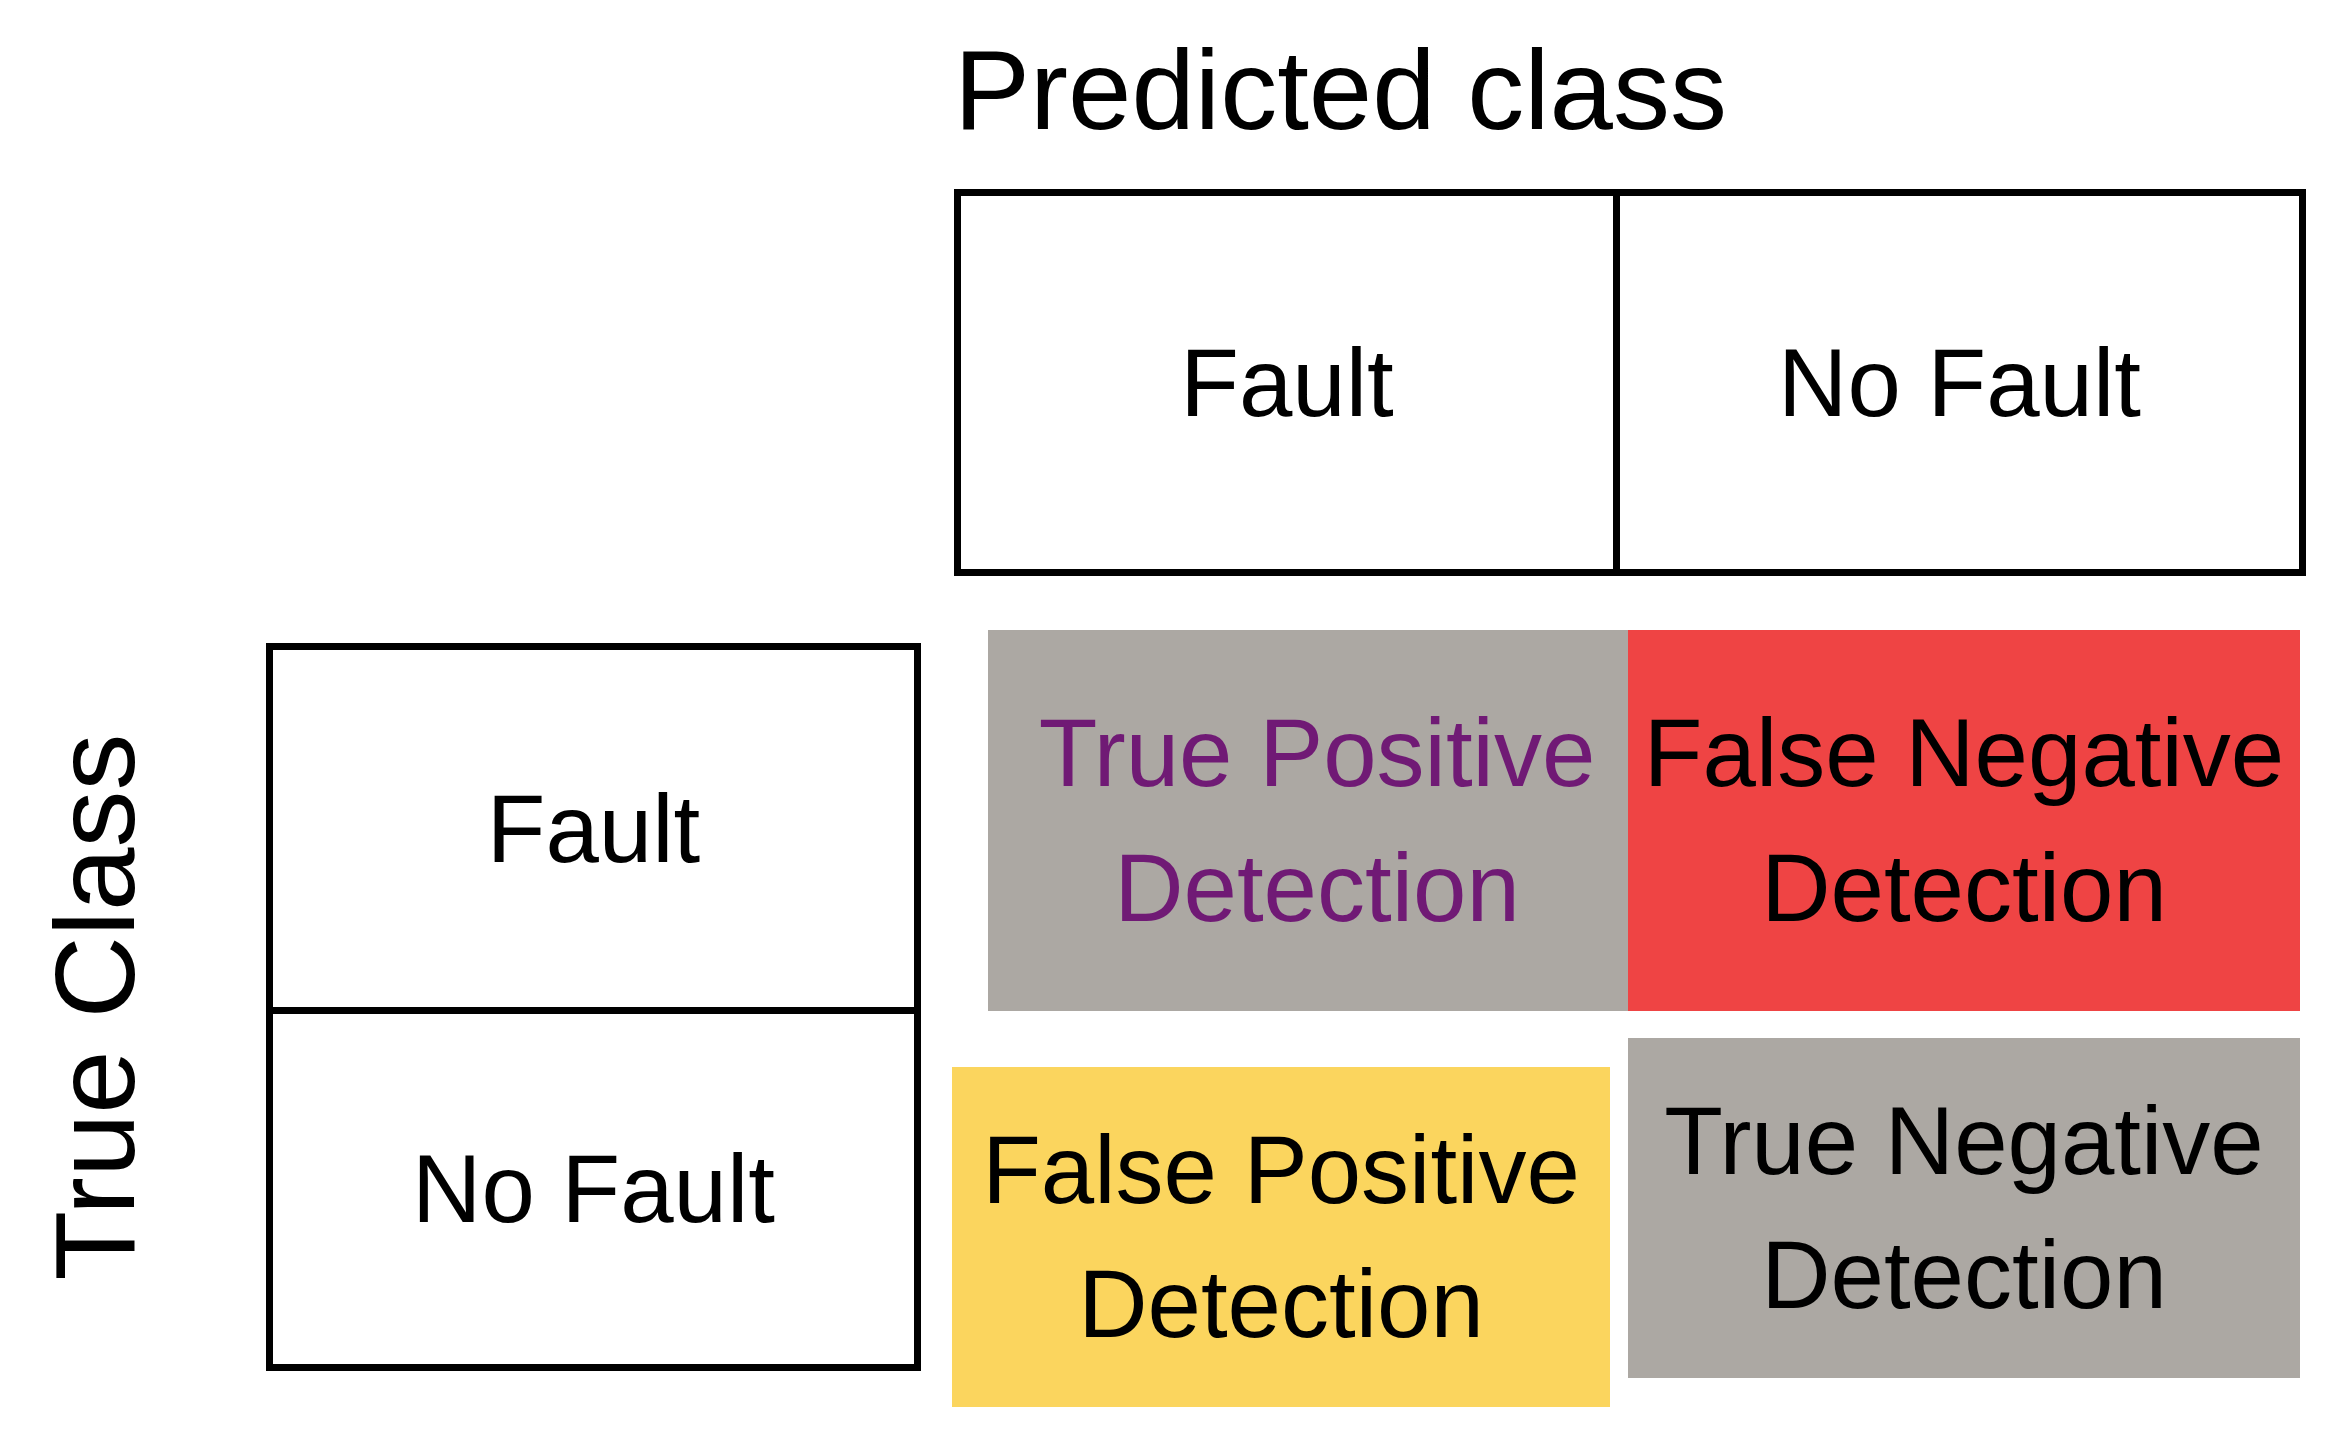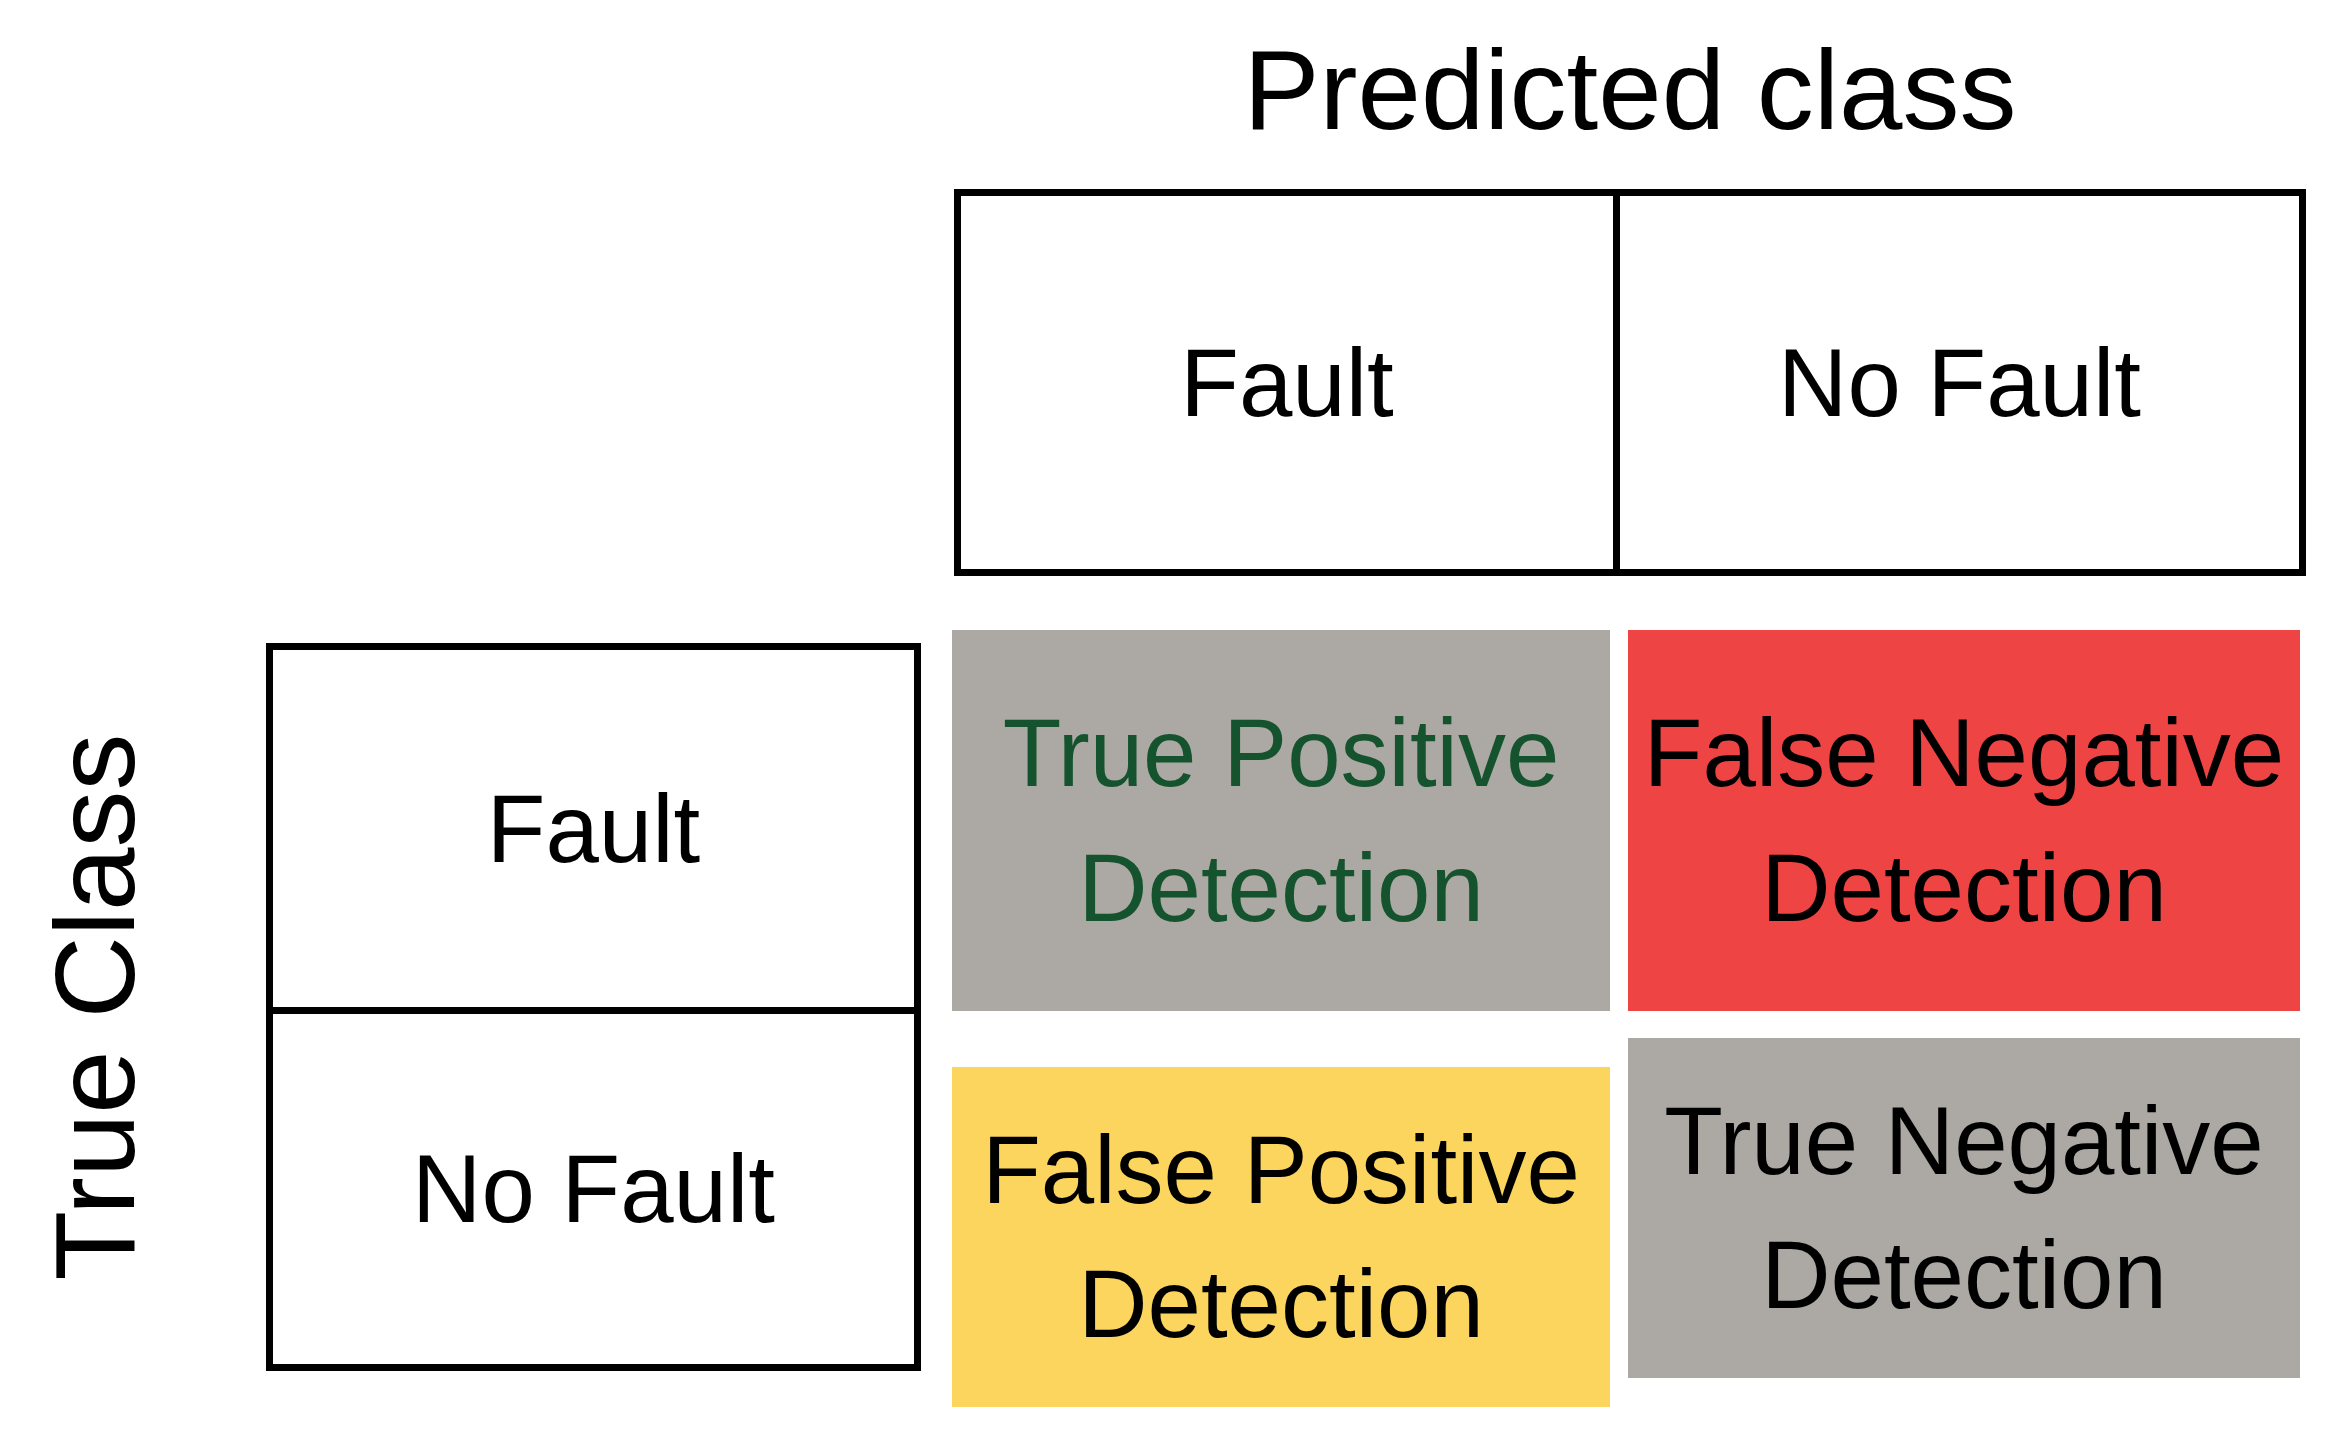--- a/index.html
+++ b/index.html
@@ -9,21 +9,21 @@
     background:#ffffff;
     font-family:"Liberation Sans", sans-serif;
     color:#000000;
     overflow:hidden;
   }
 
   
   .pred-title {
     position:absolute;
     left:954px; top:22px; width:1352px;
-    text-align:center;
+    text-align:left;
     font-size:114px;
     line-height:1.2;
     white-space:nowrap;
   }
 
   
   .true-title {
     position:absolute;
     left:-305px; top:937px;
     width:800px; height:140px;
@@ -105,21 +105,21 @@
   <div class="col-headers">
     <div class="hcell">Fault</div>
     <div class="hcell second">No Fault</div>
   </div>
 
   <div class="row-headers">
     <div class="hcell">Fault</div>
     <div class="hcell second">No Fault</div>
   </div>
 
-  <div class="cell cell-tp" style="background-color: rgb(172, 168, 163); color: #14532d;">
+  <div class="cell cell-tp" style="background-color: rgb(172, 168, 163); color: #701a75; margin-left: 36px;">
     <span>True Positive</span>
     <span>Detection</span>
   </div>
 
   <div class="cell cell-fn" style="background-color: #ef4444; color: rgb(0, 0, 0);">
     <span>False Negative</span>
     <span>Detection</span>
   </div>
 
   <div class="cell cell-fp" style="background-color: rgb(251, 213, 94); color: rgb(0, 0, 0); margin-top: 29px;">

